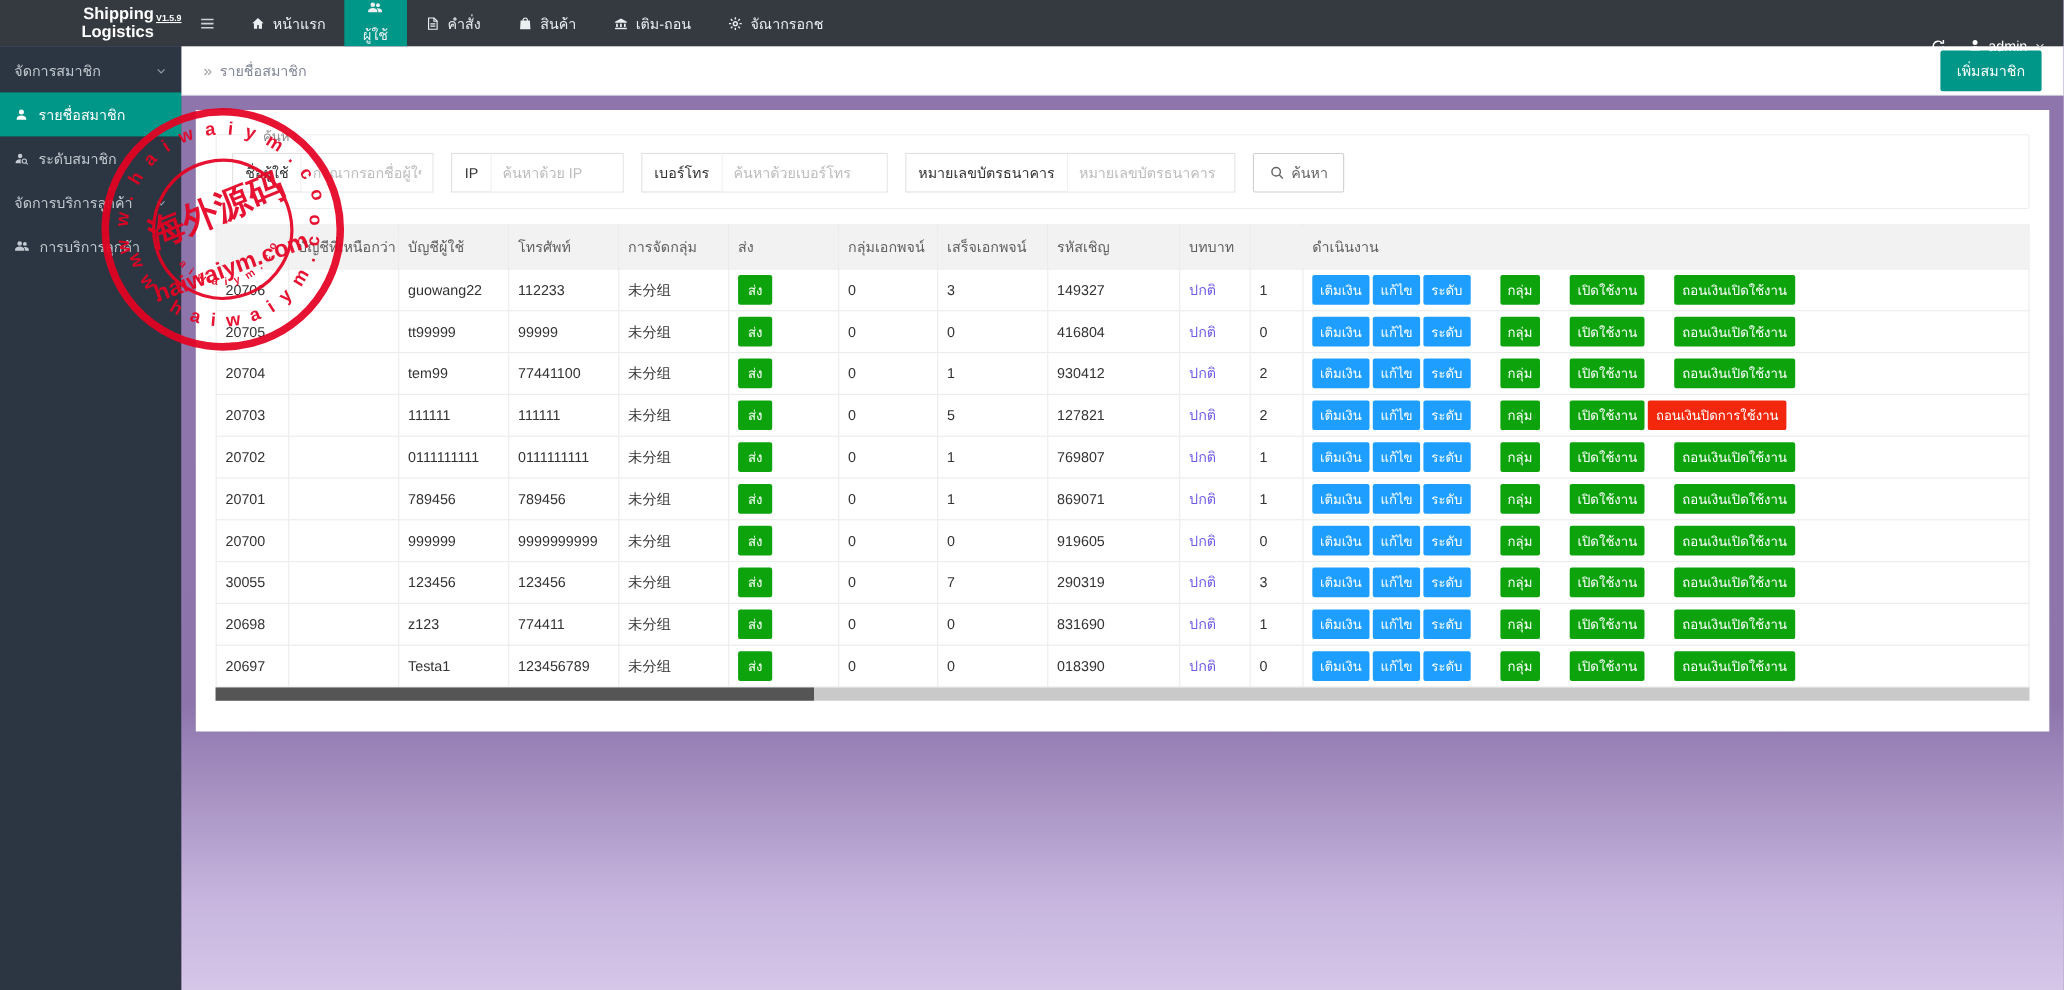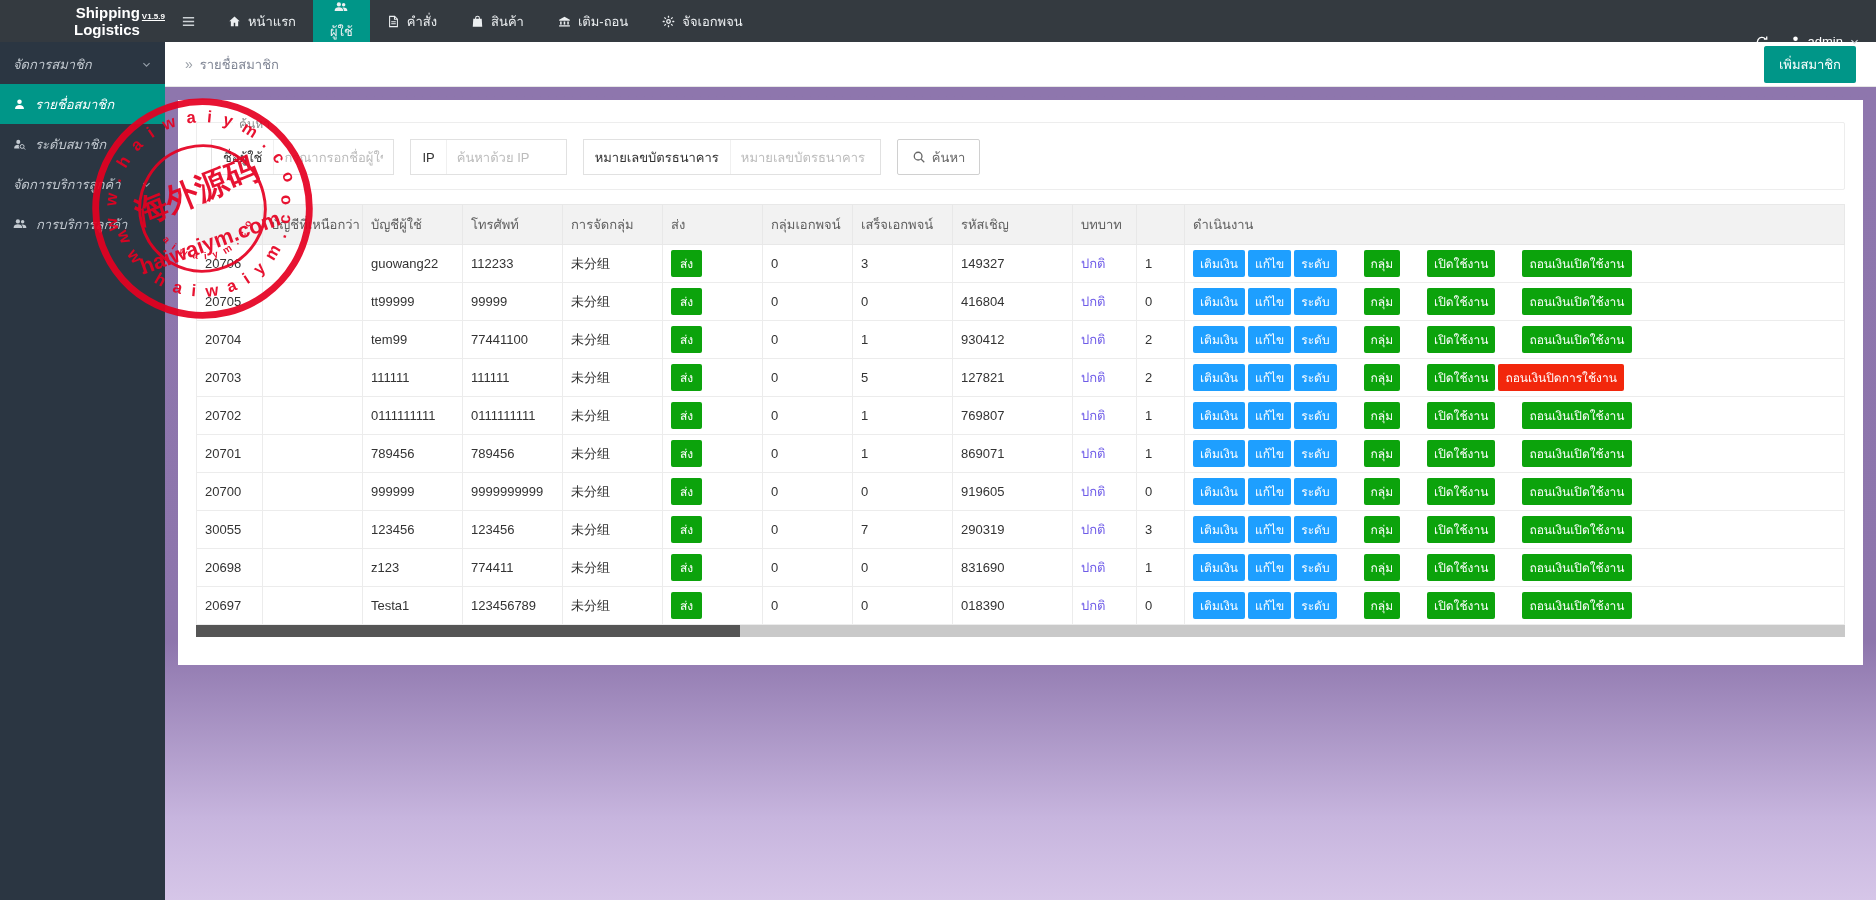--- a/index.html
+++ b/index.html
@@ -20,21 +20,21 @@
   .nav-item { display:flex; align-items:center; gap:7px; padding:0 17px; font-size:13px; color:#eceff1; cursor:pointer; }
   .nav-item.active { background:var(--accent,#009688);flex-direction:column; }
   .nav-right { margin-left:auto; display:flex; align-items:center; gap:20px; padding-right:16px;margin-top:41px; }
   .nav-icon-btn { display:flex; align-items:center; color:#fff; cursor:pointer; }
   .admin-menu { display:flex; align-items:center; gap:6px; font-size:13px; cursor:pointer; }
   .admin-menu .caret { color:#cfd4d8; }
 
   
   .layout { display:flex; height:858px; }
   .sidebar { width:165px; flex:none; background:var(--sidebar-bg,#2b3642); padding-top:2px; }
-  .side-item { display:flex; align-items:center; gap:9px; height:40px; padding:0 13px; color:#c3cad1; font-size:13px; cursor:pointer;font-style:italic; }
+  .side-item { display:flex; align-items:center; gap:9px; height:40px; padding:0 13px; color:#c3cad1; font-size:13px; cursor:pointer; }
   .side-item .side-caret { margin-left:auto; color:#96a0aa; }
   .side-item.active { background:var(--accent,#009688); color:#fff; }
   .main { flex:1; min-width:0; display:flex; flex-direction:column; }
 
   
   .breadcrumb-bar { height:45px; flex:none; background:#fff; display:flex; align-items:center; padding:0 20px; font-size:13px; color:#808695; border-bottom:1px solid #e6e6e6; }
   .crumb-marker { margin-right:7px; color:#9aa0a8; font-size:14px; }
   .add-member { margin-left:auto; background:var(--accent,#009688); border:none; color:#fff; font-size:13px; padding:8px 15px; border-radius:2px; cursor:pointer; font-family:inherit; }
 
   
@@ -161,21 +161,21 @@
                 <rect x="7.2" y="12.6" width="1.6" height="2.6" rx=".4"></rect>
                 <rect x="0.8" y="7.2" width="2.6" height="1.6" rx=".4"></rect>
                 <rect x="12.6" y="7.2" width="2.6" height="1.6" rx=".4"></rect>
                 <rect x="7.2" y="0.8" width="1.6" height="2.6" rx=".4" transform="rotate(45 8 8)"></rect>
                 <rect x="7.2" y="12.6" width="1.6" height="2.6" rx=".4" transform="rotate(45 8 8)"></rect>
                 <rect x="0.8" y="7.2" width="2.6" height="1.6" rx=".4" transform="rotate(45 8 8)"></rect>
                 <rect x="12.6" y="7.2" width="2.6" height="1.6" rx=".4" transform="rotate(45 8 8)"></rect>
               </g>
             </svg>
           </span>
-          <span class="nav-label">จัจเอกพจน</span>
+          <span class="nav-label">จัณากรอกช</span>
         </div>
       </nav>
     <div class="nav-right">
       <div class="nav-icon-btn" id="refresh-btn">
           <span class="icon">
             <svg viewBox="0 0 16 16" width="14" height="14">
               <path fill="none" stroke="currentColor" stroke-width="1.5" d="M13.2 8a5.2 5.2 0 1 1-1.5-3.7M13.4 1.6v3.2h-3.2"></path>
             </svg>
           </span>
         </div>
@@ -270,20 +270,24 @@
           <div class="search-box">
             <span class="search-legend">ค้นหา</span>
             <div class="search-row" id="search-row">
                 <div class="search-group">
                   <span class="search-label">ชื่อผู้ใช้</span>
                   <input class="search-input" type="text" placeholder="กรุณากรอกชื่อผู้ใช้" style="">
                 </div>
                 <div class="search-group">
                   <span class="search-label">IP</span>
                   <input class="search-input" type="text" placeholder="ค้นหาด้วย IP" style="">
+                </div>
+                <div class="search-group">
+                  <span class="search-label">เบอร์โทร</span>
+                  <input class="search-input" type="text" placeholder="ค้นหาด้วยเบอร์โทร" style="">
                 </div>
                 <div class="search-group">
                   <span class="search-label">หมายเลขบัตรธนาคาร</span>
                   <input class="search-input" type="text" placeholder="หมายเลขบัตรธนาคาร" style="">
                 </div>
                 <button class="search-btn">
                   <span class="icon">
                     <svg viewBox="0 0 16 16" width="14" height="14">
                       <g fill="none" stroke="currentColor" stroke-width="1.5">
                         <circle cx="7" cy="7" r="4.4"></circle>

